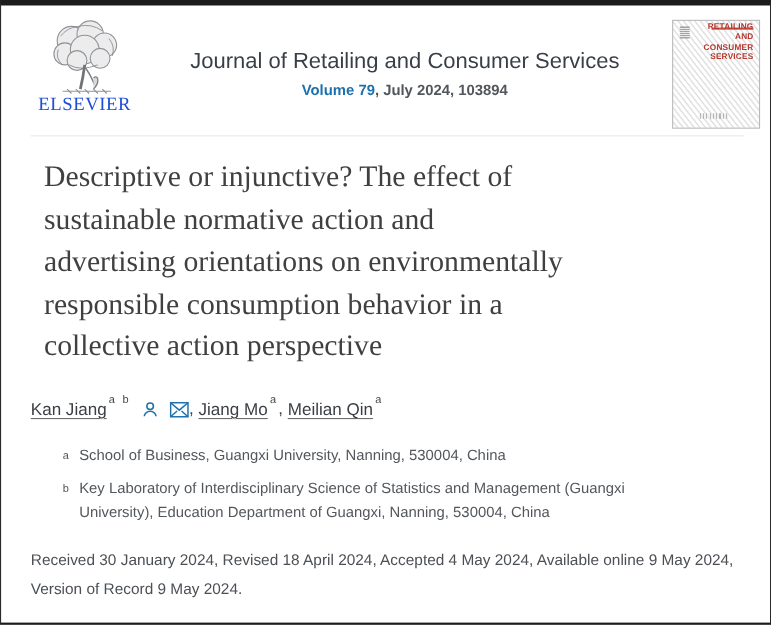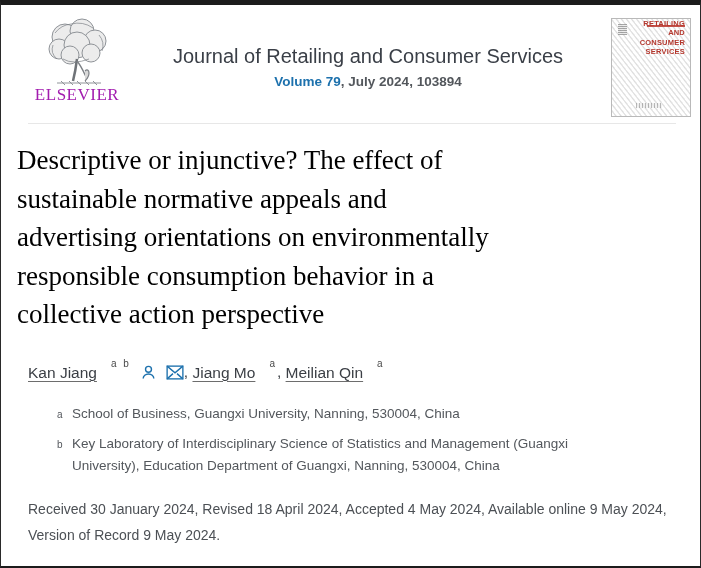--- a/index.html
+++ b/index.html
@@ -25,21 +25,21 @@
     width: 96px;
     flex: 0 0 96px;
     text-align: center;
     cursor: pointer;
   }
   .publisher-block svg { display: block; margin: 2px auto 0 auto; }
   .publisher-wordmark {
     font-family: "Liberation Serif", "DejaVu Serif", serif;
     font-size: 17px;
     letter-spacing: 0.5px;
-    color: #a21caf;
+    color: #1d4ed8;
     white-space: nowrap;
     margin-top: -2px;
   }
   .banner-center {
     flex: 1 1 auto;
     text-align: center;
     padding-top: 32px;
   }
   .journal-title {
     font-size: 20px;
@@ -94,26 +94,26 @@
     opacity: 0.7;
   }
   
   .header-divider {
     border: none;
     border-top: 1px solid #e7e7e7;
     margin: 2px 24px 0 27px;
   }
   
   .article-title {
-    margin: 17px 24px 0 16px;
+    margin: 17px 24px 0 39px;
     font-family: "Liberation Serif", "DejaVu Serif", serif;
     font-weight: 400;
     font-size: 27px;
     line-height: 38.5px;
-    color: #000000;
+    color: #404040;
   }
   .authors-row {
     margin: 29px 24px 0 27px;
     font-size: 15.5px;
     color: #3b3f45;
     display: flex;
     align-items: center;
     flex-wrap: wrap;
   }
   .author-name {
@@ -124,21 +124,21 @@
     text-decoration-color: #6d6d6d;
     cursor: pointer;
     margin-top: 25px;
   }
   .author-sup {
     font-size: 10px;
     color: #4a4a4a;
     vertical-align: super;
     position: relative;
     top: -5px;
-    margin-left: 14px;
+    margin-left: 2px;
     letter-spacing: 2px;
     text-align: right;
   }
   .author-sep { white-space: pre; color: #3b3f45; }
   .author-icon { margin-left: 9px; cursor: pointer; display: inline-flex; }
   .author-icon svg { display: block; }
   
   .affiliations {
     margin: 21px 24px 0 56px;
     font-size: 13.5px;
@@ -217,21 +217,21 @@
       <div>SERVICES</div>
     </div>
     <div class="cover-footer-mark"></div>
   </div>
 </div>
 
 <hr class="header-divider">
 
 <h1 class="article-title">
   <div>Descriptive or injunctive? The effect of</div>
-  <div>sustainable normative appeals and</div>
+  <div>sustainable normative action and</div>
   <div>advertising orientations on environmentally</div>
   <div>responsible consumption behavior in a</div>
   <div>collective action perspective</div>
 </h1>
 
 <div class="authors-row">
   <span>
     <a class="author-name">Kan Jiang</a><sup class="author-sup">a b</sup>
   </span>
   <span class="author-icon">

